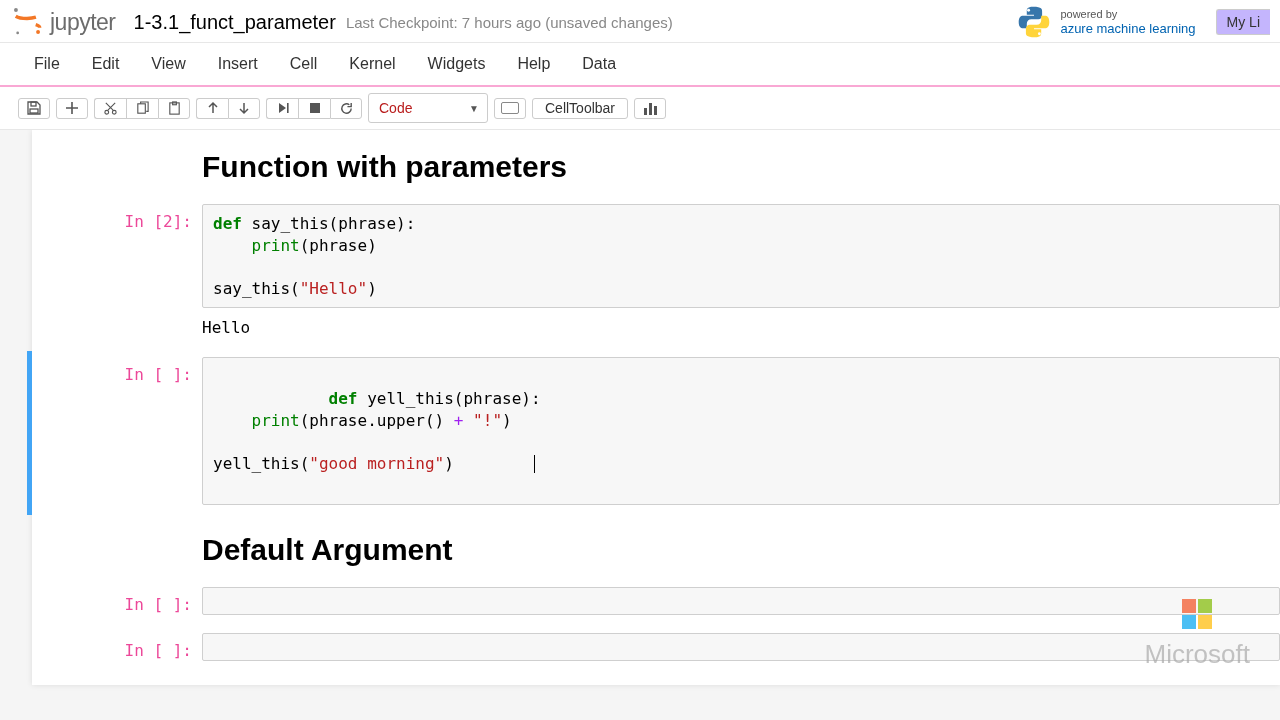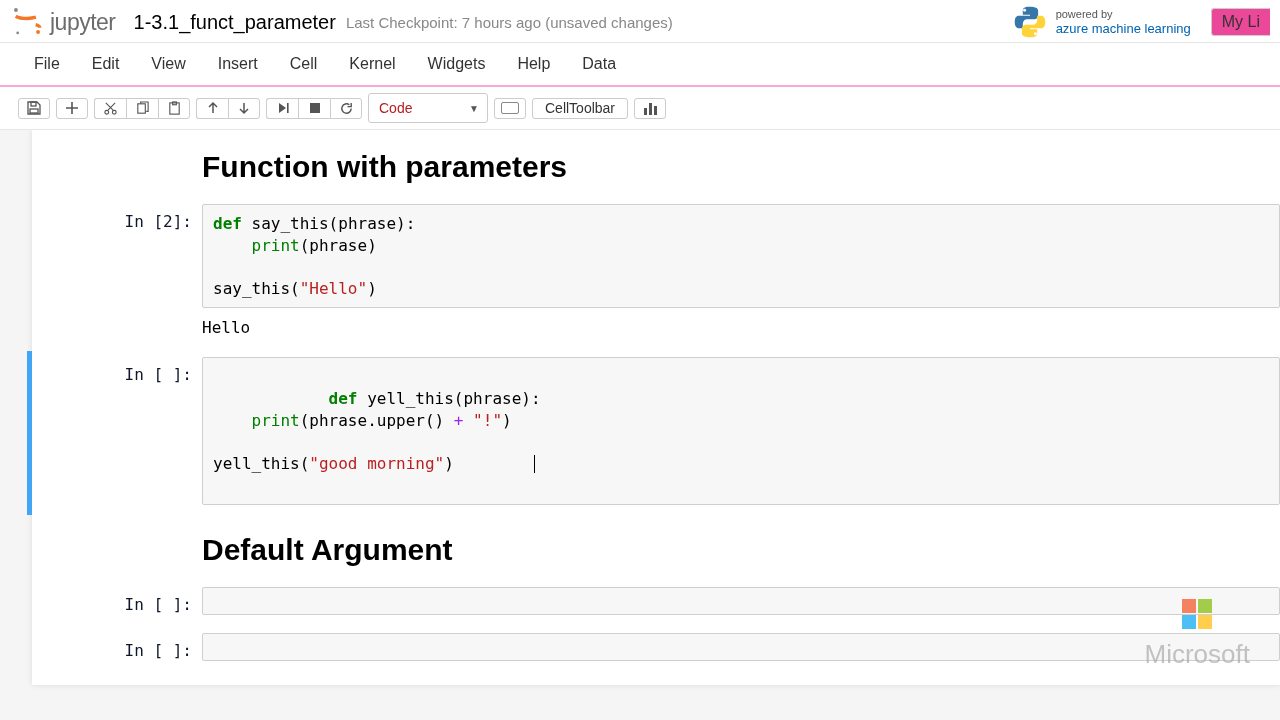--- a/index.html
+++ b/index.html
@@ -52,23 +52,23 @@
     align-items: center;
     gap: 8px;
   }
   .python-icon { width:36px; height:36px; }
   .powered-text { font-size:11px; color:#555; line-height:1.2; }
   .powered-text .az { color:#0063b1; font-size:13px; }
   .mylib-btn {
     border:1px solid #ccc;
     border-radius:3px 0 0 3px;
     padding:4px 10px;
-    font-size:16px;
+    font-size:14px;
     color:#333;
-    background:#ec4899;
+    background:#c4b5fd;
     border-right:none;
   }
   .menubar {
     display:flex;
     align-items:center;
     padding: 4px 18px;
     border-bottom:2px solid #f9a8d4;
   }
   .menubar span {
     padding: 8px 16px;
@@ -146,21 +146,21 @@
     align-items:flex-start;
     margin-bottom:4px;
   }
   .prompt-col {
     width:170px;
     flex:none;
     text-align:right;
     padding:8px 10px 0 0;
     font-family:monospace;
     font-size:16px;
-    color:#0f172a;
+    color:#ec4899;
   }
   .content-col {
     flex:1;
     min-width:0;
   }
   .code-input {
     border:1px solid #cfcfcf;
     border-radius:2px;
     background:#f7f7f7;
     padding:8px 10px;

